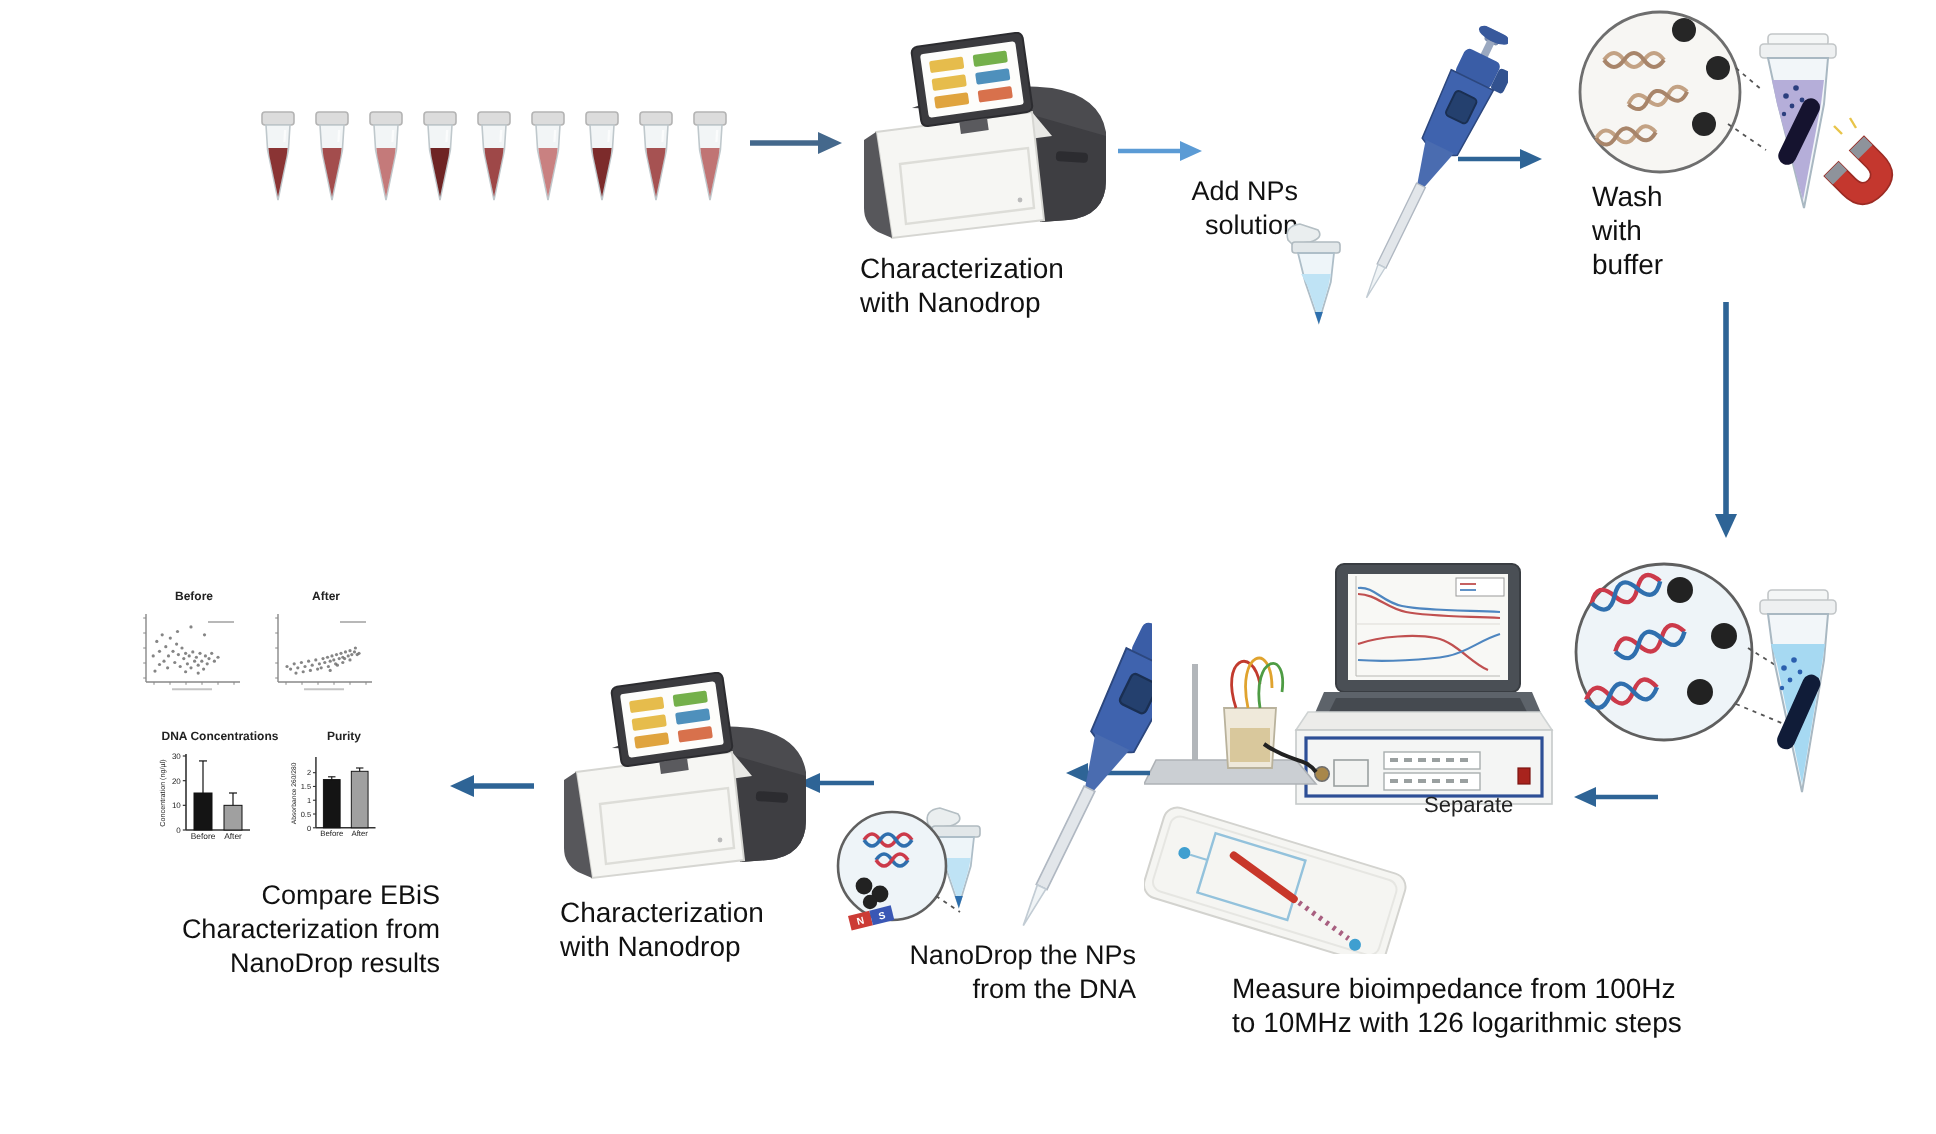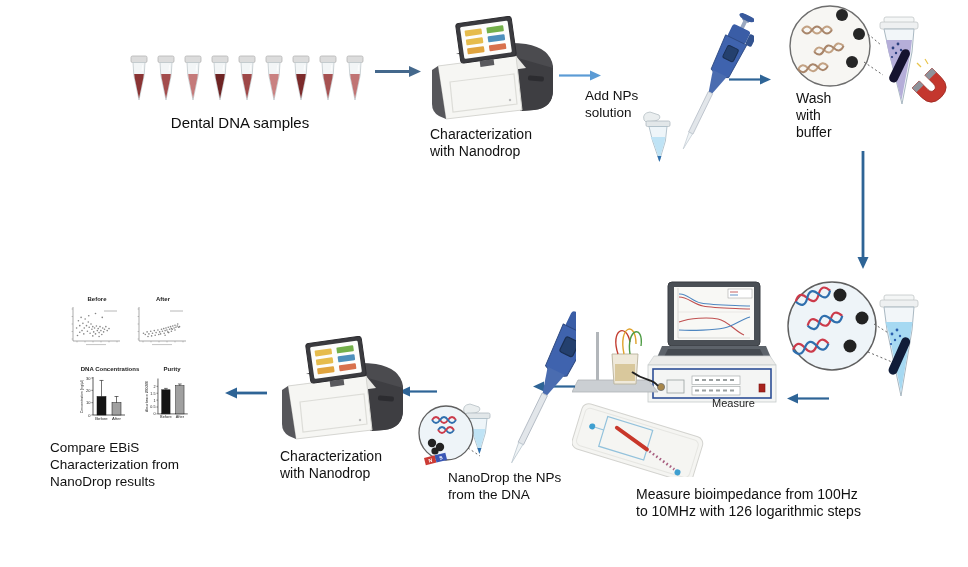--- a/index.html
+++ b/index.html
@@ -1,20 +1,20 @@
 <!DOCTYPE html>
 <html style="--arrow: #2e6496; --arrow-light: #5b9bd5; --arrow-dark: #44688c;"><head>
 <meta charset="utf-8">
 <style>
   html,body{margin:0;padding:0;background:#fff;}
   .stage{position:relative;width:968px;height:567px;background:#ffffff;overflow:hidden;
          font-family:"Liberation Sans",sans-serif;color:#1a1a1a;}
   .abs{position:absolute;}
   .cap{font-size:14px;line-height:1.22;text-align:left;color:#111;}
-  .cap-sm{font-size:13.5px;line-height:1.25;text-align:left;color:#111;}
+  .cap-sm{font-size:13.5px;line-height:1.25;text-align:right;color:#111;}
   .samples-cap{font-size:15px;font-weight:500;text-align:center;color:#0d0d0d;}
   .dev-label{font-size:11px;color:#222;}
   .chart-title{font-size:6px;font-weight:bold;text-align:center;color:#222;line-height:1.1;margin-bottom:1px;}
   .tubes{display:flex;gap:9px;}
   .ar line{stroke:var(--arrow);}
   .ar polygon{fill:var(--arrow);}
   .ar-light line{stroke:var(--arrow-light);}
   .ar-light polygon{fill:var(--arrow-light);}
   .ar-dark line{stroke:var(--arrow-dark);}
   .ar-dark polygon{fill:var(--arrow-dark);}
@@ -111,21 +111,20 @@
         <path d="M4.2,19 L13.8,19 L13.3,23 L9,43.5 L4.7,23 Z" fill="#a65252"></path>
         <line x1="12.6" y1="10" x2="12.2" y2="16" stroke="#fff" stroke-width="1.1" opacity="0.7"></line>
       </svg>
       <svg width="18" height="48" viewBox="0 0 18 48">
         <rect x="1" y="1" width="16" height="6.5" rx="1.5" fill="#dcdcdc" stroke="#b4b4b4" stroke-width="0.8"></rect>
         <path d="M3,7.5 L15,7.5 L14.2,20 L9,45 L3.8,20 Z" fill="#f2f5f6" stroke="#bfc8cc" stroke-width="0.8"></path>
         <path d="M4.2,19 L13.8,19 L13.3,23 L9,43.5 L4.7,23 Z" fill="#c07474"></path>
         <line x1="12.6" y1="10" x2="12.2" y2="16" stroke="#fff" stroke-width="1.1" opacity="0.7"></line>
       </svg>
     </div>
-  <div class="abs samples-cap" style="left:145px;top:114px;width:190px">Dental DNA samples</div>
 
   <svg class="abs ar-dark" style="left:374px;top:64px" width="48" height="15" viewBox="0 0 48 15">
     <line x1="1" y1="7.5" x2="36" y2="7.5" stroke-width="2.8"></line>
       <polygon points="35,2 47,7.5 35,13"></polygon>
   </svg>
 
   <svg class="abs" style="left:422px;top:16px" width="140" height="110" viewBox="0 0 140 110">
       <use href="#nanodrop"></use>
     </svg>
   <div class="abs cap" style="left:430px;top:126px;width:118px">Characterization with Nanodrop</div>
@@ -311,22 +310,22 @@
       <rect x="0" y="0" width="126" height="47" rx="7" fill="#f5f5f2" stroke="#d3d3cf" stroke-width="1"></rect>
       <rect x="4" y="4" width="118" height="39" rx="5" fill="none" stroke="#e6e6e2" stroke-width="1"></rect>
       <rect x="27" y="7" width="47" height="31" fill="none" stroke="#93c2dc" stroke-width="1.2"></rect>
       <circle cx="15" cy="21" r="3" fill="#3f9fd0"></circle>
       <line x1="18" y1="21" x2="27" y2="21" stroke="#93c2dc" stroke-width="1"></line>
       <line x1="39" y1="15" x2="74" y2="27" stroke="#c8372a" stroke-width="4" stroke-linecap="round"></line>
       <line x1="77" y1="28" x2="106" y2="38" stroke="#a85f80" stroke-width="2.6" stroke-dasharray="1.6,2.6"></line>
       <circle cx="110" cy="40" r="3" fill="#3f9fd0"></circle>
     </g>
   </svg>
-  <div class="abs dev-label" style="left:712px;top:397px;width:64px">Measure</div>
-  <div class="abs cap" style="left:636px;top:486px;width:225px">Measure bioimpedance from 100Hz to 10MHz with 126 logarithmic steps</div>
+  <div class="abs dev-label" style="left:712px;top:397px;width:64px">Separate</div>
+  <div class="abs cap" style="left:616px;top:486px;width:225px">Measure bioimpedance from 100Hz to 10MHz with 126 logarithmic steps</div>
 
   <svg class="abs ar" style="left:532px;top:380px" width="44" height="13" viewBox="0 0 44 13">
     <line x1="11" y1="6.5" x2="43" y2="6.5" stroke-width="2.2"></line>
       <polygon points="12,1.5 1,6.5 12,11.5"></polygon>
   </svg>
 
   <svg class="abs" style="left:414px;top:272px" width="162" height="202" viewBox="0 0 162 202">
     <g transform="translate(46,132)">
       <path d="M4,8 Q2,1 10,0 L19,3 Q22,7 15,9 L6,10 Z" fill="#eaeeef" stroke="#b5bfc4" stroke-width="0.8"></path>
       <rect x="6" y="9" width="24" height="5.5" rx="1.5" fill="#e2e7e9" stroke="#b0bac0" stroke-width="0.8"></rect>

